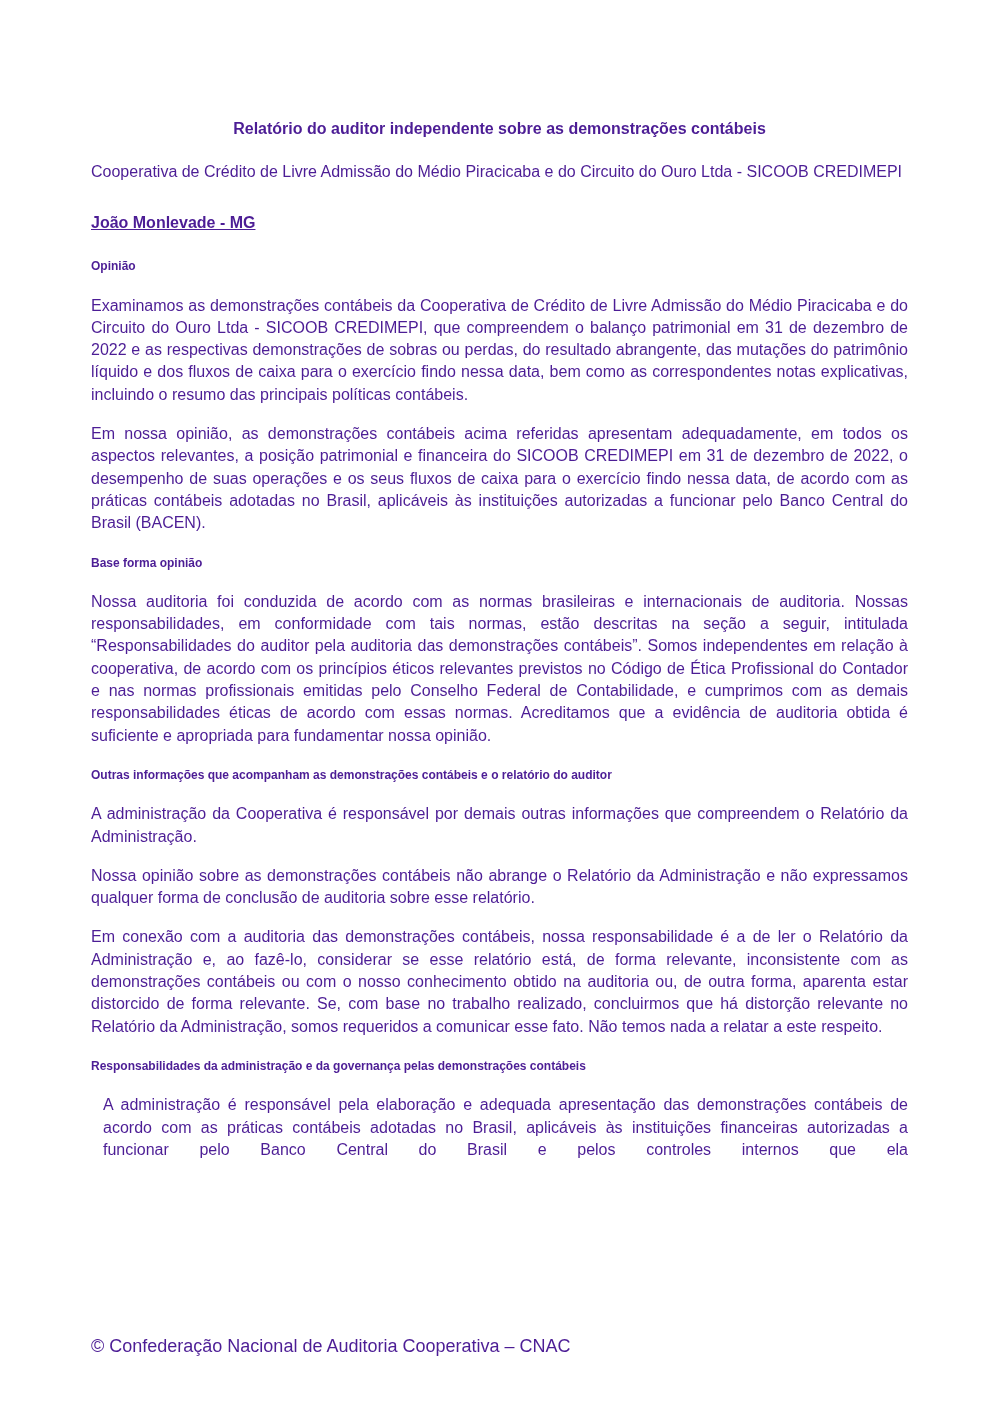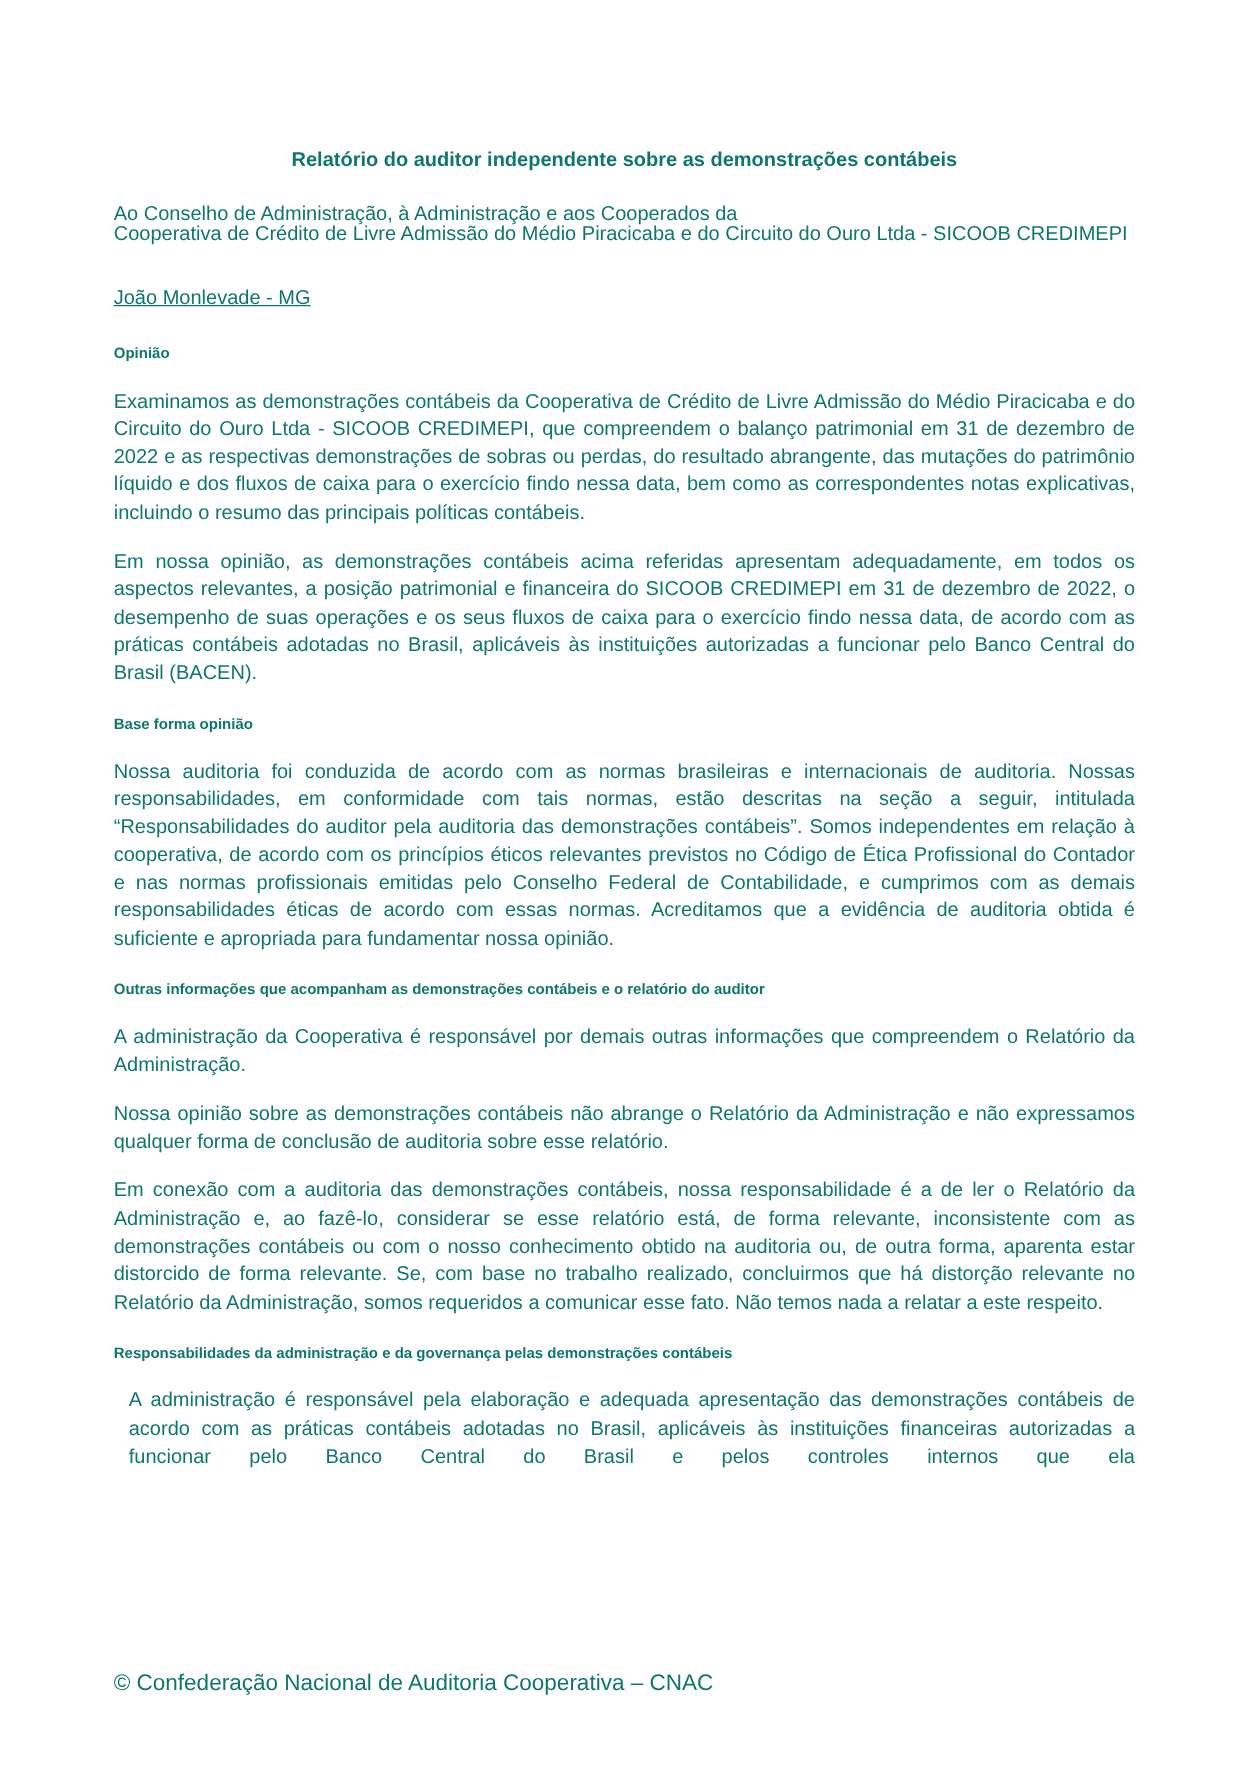--- a/index.html
+++ b/index.html
@@ -3,21 +3,21 @@
 <meta charset="utf-8">
 <style>
   * { margin: 0; padding: 0; box-sizing: border-box; }
   html, body { background: #ffffff; }
   .page {
     position: relative;
     width: 1000px;
     height: 1414px;
     margin: 0 auto;
     background: #ffffff;
-    color: #0f766e;
+    color: #4c1d95;
     font-family: "Liberation Sans", "DejaVu Sans", sans-serif;
     font-size: 16px;
     overflow: hidden;
   }
   .content {
     position: absolute;
     left: 91px;
     top: 118px;
     width: 817px;
   }
@@ -30,20 +30,21 @@
   }
   .addressee {
     line-height: 16px;
     text-align: left;
     margin: 0 0 35px 0;
   }
   .addressee .line { display: block; }
   .location {
     line-height: 16px;
     margin: 0 0 24px 0;
+    font-weight: bold;
   }
   .location .u { text-decoration: underline; }
   h2.sec {
     font-size: 12px;
     font-weight: bold;
     line-height: 22.3px;
     text-align: left;
     margin: 0 0 17px 0;
   }
   p.body {
@@ -63,21 +64,20 @@
 </style>
 </head>
 <body>
 
 <div class="page">
   <div class="content">
 
     <h1 class="doc-title">Relatório do auditor independente sobre as demonstrações contábeis</h1>
 
     <div class="addressee">
-      <span class="line">Ao Conselho de Administração, à Administração e aos Cooperados da</span>
       <span class="line">Cooperativa de Crédito de Livre Admissão do Médio Piracicaba e do Circuito do Ouro Ltda - SICOOB CREDIMEPI</span>
     </div>
 
     <div class="location">
       <span class="u">João Monlevade - MG</span>
     </div>
 
     <h2 class="sec">Opinião</h2>
     <p class="body">Examinamos as demonstrações contábeis da Cooperativa de Crédito de Livre Admissão do Médio Piracicaba e do Circuito do Ouro Ltda - SICOOB CREDIMEPI, que compreendem o balanço patrimonial em 31 de dezembro de 2022 e as respectivas demonstrações de sobras ou perdas, do resultado abrangente, das mutações do patrimônio líquido e dos fluxos de caixa para o exercício findo nessa data, bem como as correspondentes notas explicativas, incluindo o resumo das principais políticas contábeis.</p>
     <p class="body">Em nossa opinião, as demonstrações contábeis acima referidas apresentam adequadamente, em todos os aspectos relevantes, a posição patrimonial e financeira do SICOOB CREDIMEPI em 31 de dezembro de 2022, o desempenho de suas operações e os seus fluxos de caixa para o exercício findo nessa data, de acordo com as práticas contábeis adotadas no Brasil, aplicáveis às instituições autorizadas a funcionar pelo Banco Central do Brasil (BACEN).</p>

